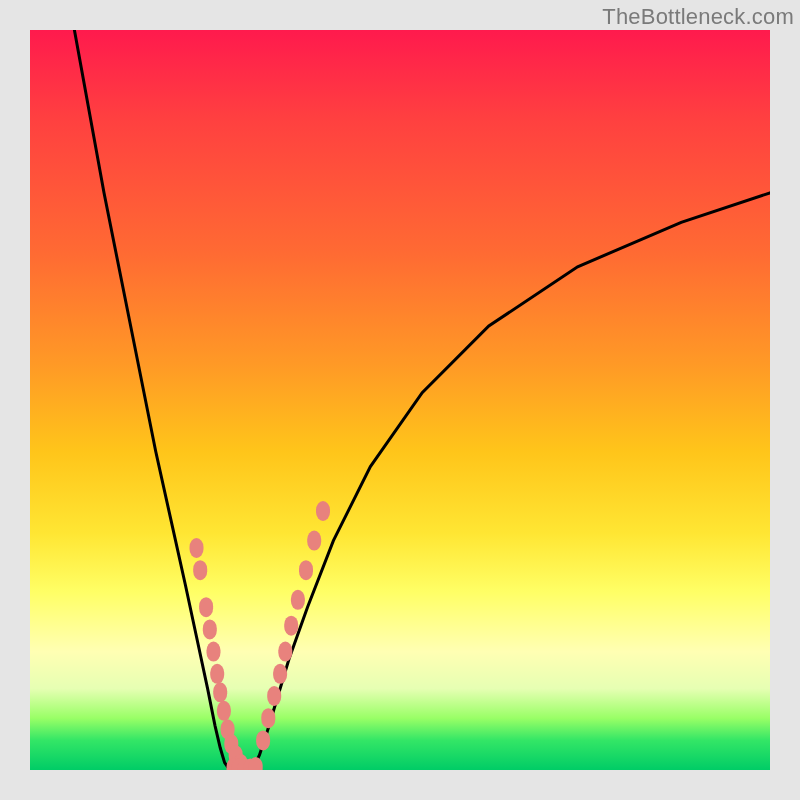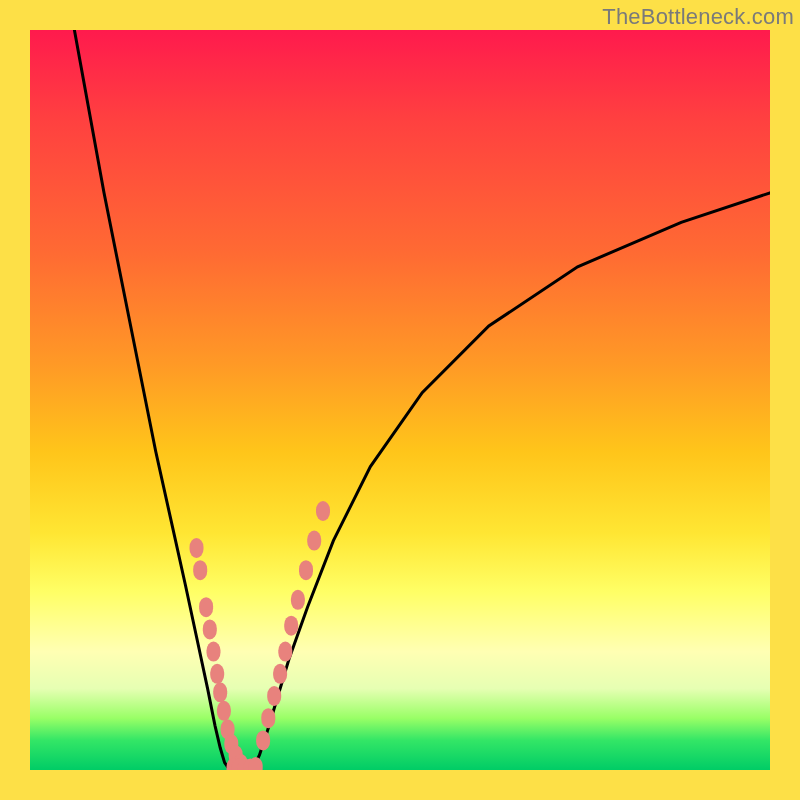--- a/index.html
+++ b/index.html
@@ -10,21 +10,21 @@
     overflow: hidden;
     background: #000;
     font-family: Arial, Helvetica, sans-serif;
   }
   .frame {
     position: absolute;
     left: 0;
     top: 0;
     width: 800px;
     height: 800px;
-    background: #fde047;
+    background: #e5e5e5;
     text-align: center;
   }
   .plot {
     position: absolute;
     left: 30px;
     top: 30px;
     width: 740px;
     height: 740px;
     
     background: linear-gradient(

